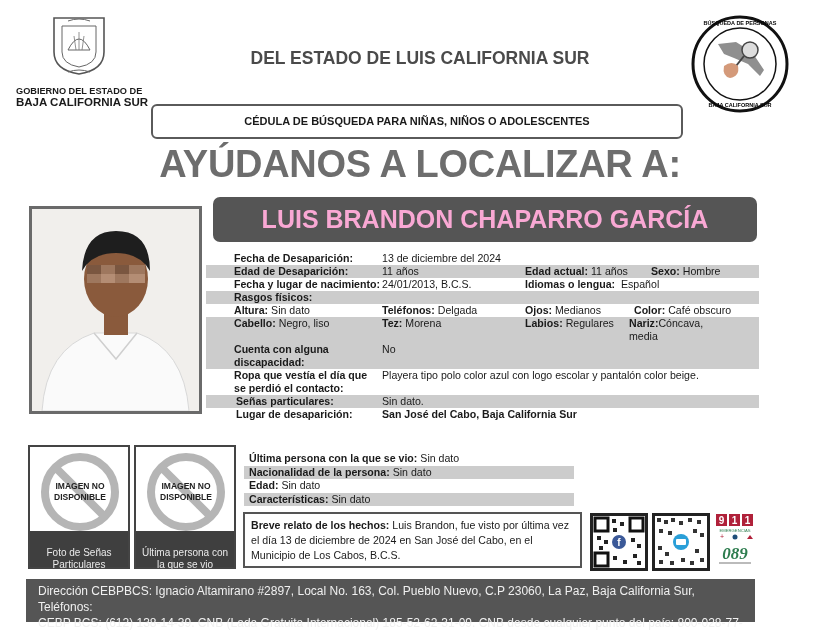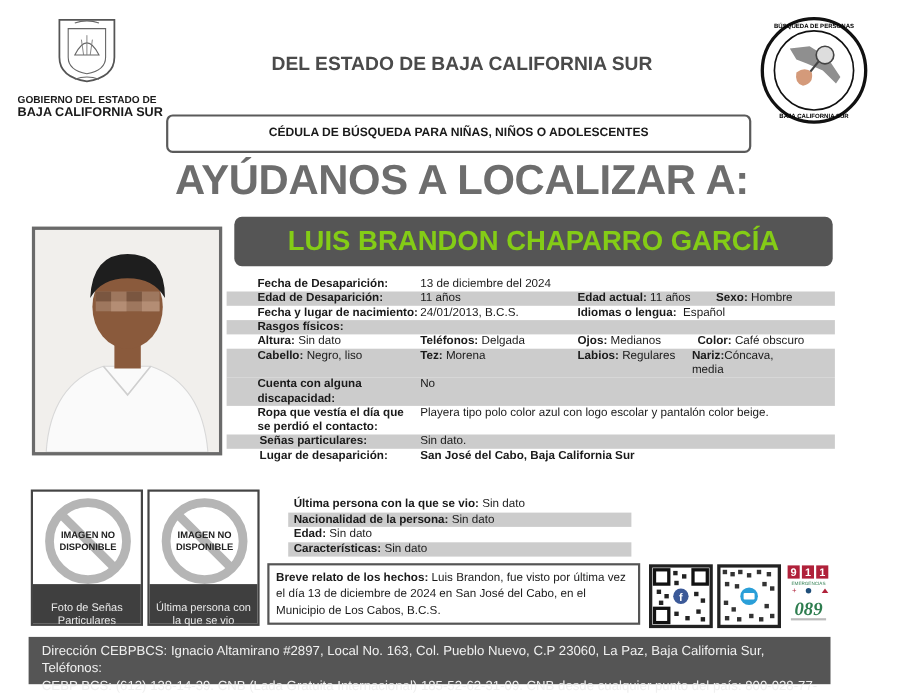--- a/index.html
+++ b/index.html
@@ -15,21 +15,21 @@
   .gov-text .l1 { font-size: 9.2px; }
   .gov-text .l2 { font-size: 11.5px; }
   .comm-title { left: 160px; top: 48px; width: 520px; text-align: center; color: #4a4a4a;
     font-weight: bold; font-size: 17.5px; line-height: 21px; }
   .seal { left: 690px; top: 14px; width: 100px; height: 100px; }
   .cedula-box { left: 151px; top: 104px; width: 532px; height: 35px; border: 2px solid #5a5a5a;
     border-radius: 6px; text-align: center; font-weight: bold; font-size: 11px; line-height: 31px; color: #1a1a1a; }
   .help-title { left: 140px; top: 140px; width: 560px; text-align: center; color: #6d6d6d;
     font-weight: bold; font-size: 38px; line-height: 48px; letter-spacing: -0.3px; }
   .name-banner { left: 213px; top: 197px; width: 544px; height: 45px; background: #555555;
-    border-radius: 7px; color: #84cc16; font-weight: bold; font-size: 25px; line-height: 45px; text-align: center; }
+    border-radius: 7px; color: #f9a8d4; font-weight: bold; font-size: 25px; line-height: 45px; text-align: center; }
 
   
   .photo { left: 29px; top: 206px; width: 173px; height: 208px; border: 3px solid #6a6a6a; background: #f1efec; overflow: hidden; }
 
   
   .info { left: 206px; top: 252px; width: 553px; font-size: 10.6px; line-height: 12.5px; }
   .row { position: relative; width: 100%; }
   .row.gray { background: #cccccc; }
   .cell { position: absolute; top: 0; white-space: nowrap; }
   .b { font-weight: bold; }
@@ -40,21 +40,21 @@
 
   
   .imgbox { top: 445px; width: 102px; height: 124px; border: 2px solid #444; background: #fff; }
   .imgbox .icon { position: absolute; left: 9px; top: 4px; width: 82px; height: 82px; }
   .imgbox .cap { position: absolute; left: 0; bottom: 0; width: 100%; height: 36px; background: #3f3f3f;
     color: #eaeaea; font-size: 10px; line-height: 12px; text-align: center; padding-top: 16px; }
   .ib1 { left: 28px; }
   .ib2 { left: 134px; }
 
   .lastseen { left: 244px; top: 452px; width: 330px; font-size: 10.6px; line-height: 13px; }
-  .lastseen .r { padding-left: 5px; height: 13.5px; margin-left: 18px; }
+  .lastseen .r { padding-left: 5px; height: 13.5px; }
   .lastseen .r.gray { background: #cccccc; }
 
   .relato { left: 243px; top: 512px; width: 339px; height: 56px; border: 2px solid #555; padding: 4px 6px;
     font-size: 10.6px; line-height: 15px; }
   .qr { top: 513px; width: 58px; height: 58px; border: 3px solid #222; background: #fff; }
   .qr1 { left: 590px; }
   .qr2 { left: 652px; }
   .emerg { left: 715px; top: 513px; width: 40px; height: 55px; }
 
   .footer { left: 26px; top: 579px; width: 729px; height: 43px; background: #555555; color: #f0f0f0;
@@ -74,21 +74,21 @@
     <path d="M18 7 Q29 3 40 7" fill="none" stroke="#666" stroke-width="1"></path>
     <path d="M18 58 Q29 54 40 58" fill="none" stroke="#666" stroke-width="1"></path>
   </svg>
 </div>
 <div class="abs gov-text">
   <div class="l1">GOBIERNO DEL ESTADO DE</div>
   <div class="l2">BAJA CALIFORNIA SUR</div>
 </div>
 
 <div class="abs comm-title">
-  <div>DEL ESTADO DE BAJA CALIFORNIA SUR</div>
+  <div>DEL ESTADO DE LUIS CALIFORNIA SUR</div>
 </div>
 
 <div class="abs seal">
   <svg width="100" height="100" viewBox="0 0 100 100">
     <circle cx="50" cy="50" r="47" fill="#fff" stroke="#111" stroke-width="3"></circle>
     <circle cx="50" cy="50" r="36" fill="none" stroke="#111" stroke-width="1.5"></circle>
     <path d="M28 30 L46 28 L62 38 L74 56 L70 62 L58 50 L44 44 L34 40 Z" fill="#8f8f8f"></path>
     <circle cx="60" cy="36" r="8" fill="#ddd" stroke="#444" stroke-width="1.5"></circle>
     <line x1="54" y1="42" x2="46" y2="52" stroke="#444" stroke-width="2"></line>
     <path d="M34 52 Q42 46 48 52 Q50 62 40 64 Q32 62 34 52 Z" fill="#d49a7a"></path>

